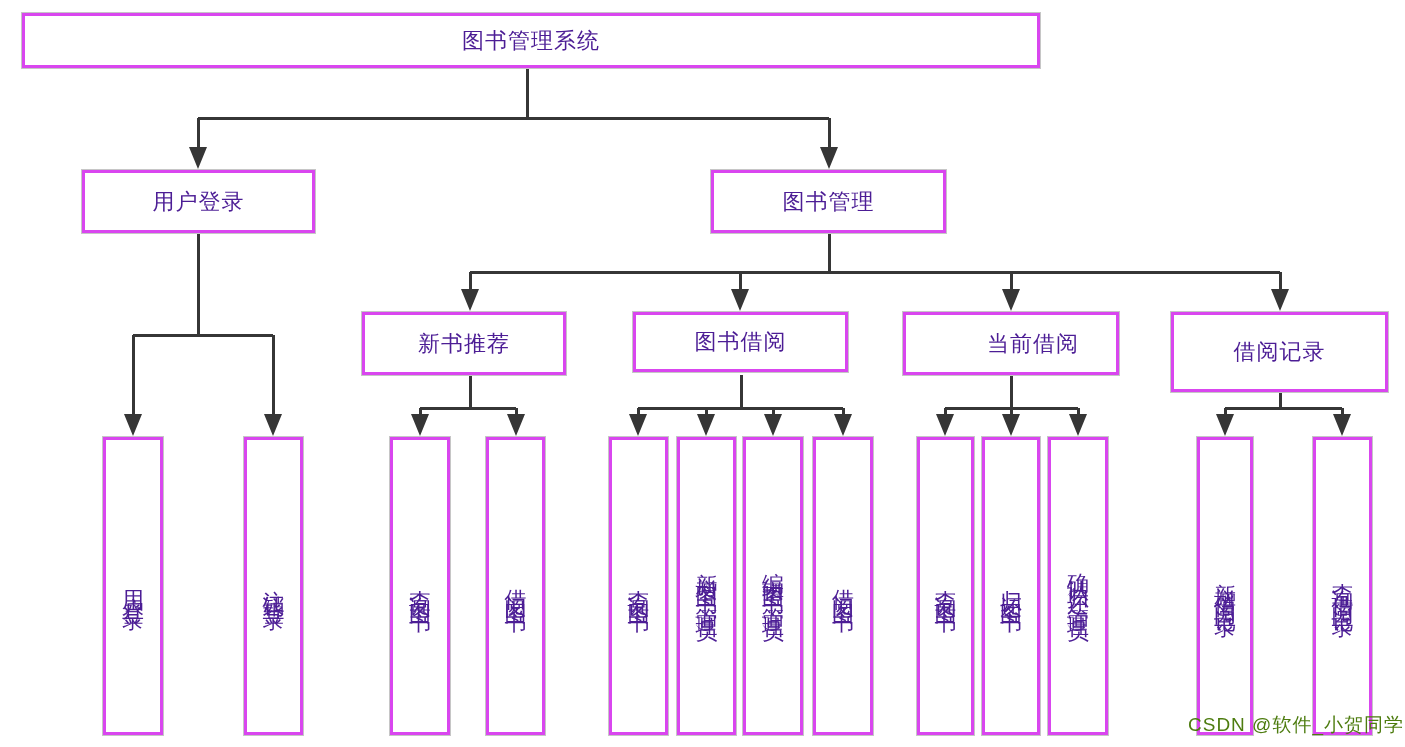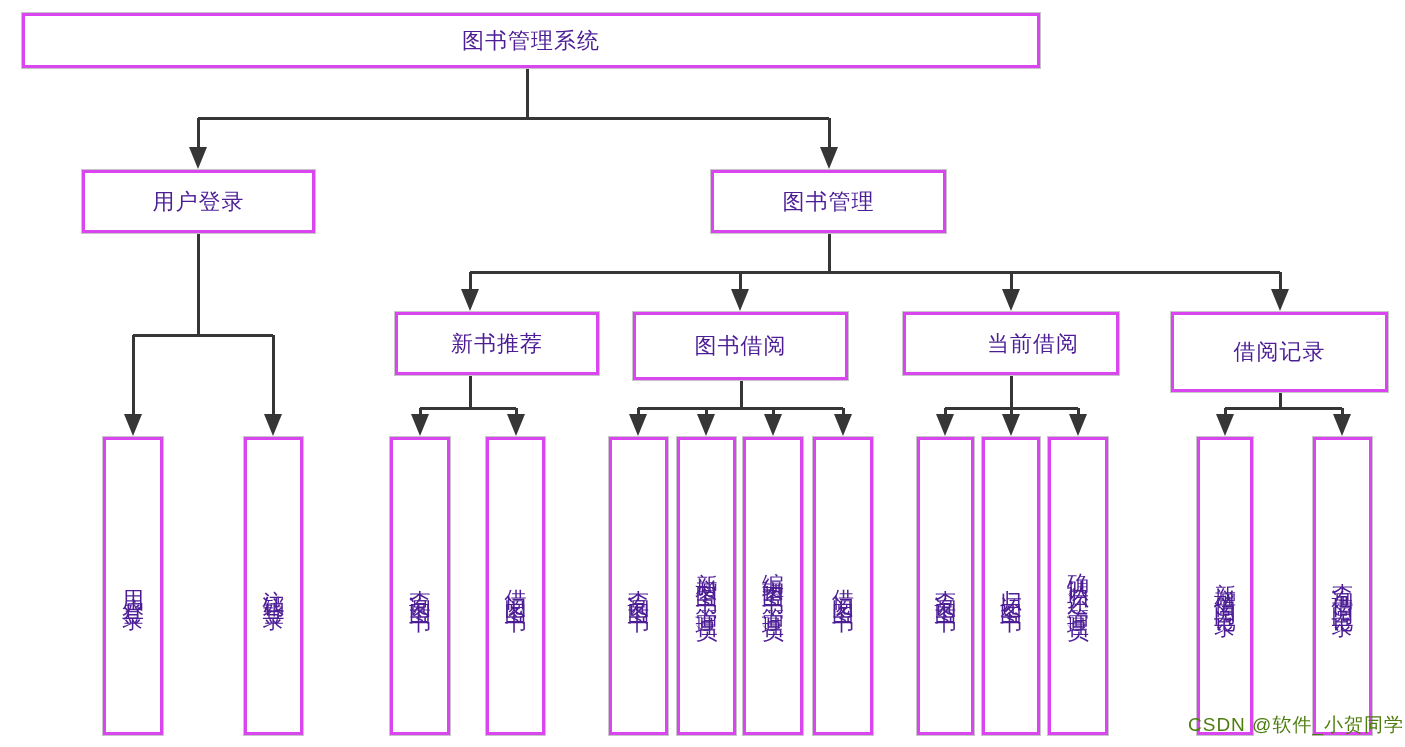--- a/index.html
+++ b/index.html
@@ -84,24 +84,24 @@
     <span class="lbl">图书管理系统</span>
   </div>
 
   <div class="box hbox" style="left:82px; top:170px; width:233px; height:63px;">
     <span class="lbl">用户登录</span>
   </div>
   <div class="box hbox" style="left:711px; top:170px; width:235px; height:63px;">
     <span class="lbl">图书管理</span>
   </div>
 
-  <div class="box hbox" style="left:362px; top:312px; width:204px; height:63px;margin-left:33px;">
+  <div class="box hbox" style="left:362px; top:312px; width:204px; height:63px;">
     <span class="lbl">新书推荐</span>
   </div>
-  <div class="box hbox" style="left:633px; top:312px; width:215px; height:68px;">
+  <div class="box hbox" style="left:633px; top:312px; width:215px; height:60px;">
     <span class="lbl">图书借阅</span>
   </div>
   <div class="box hbox" style="left:903px; top:312px; width:216px; height:63px;padding-left:44px;">
     <span class="lbl">当前借阅</span>
   </div>
   <div class="box hbox" style="left:1171px; top:312px; width:217px; height:80px;">
     <span class="lbl">借阅记录</span>
   </div>
 
   <div class="box vbox" style="left:103px; width:60px;">

